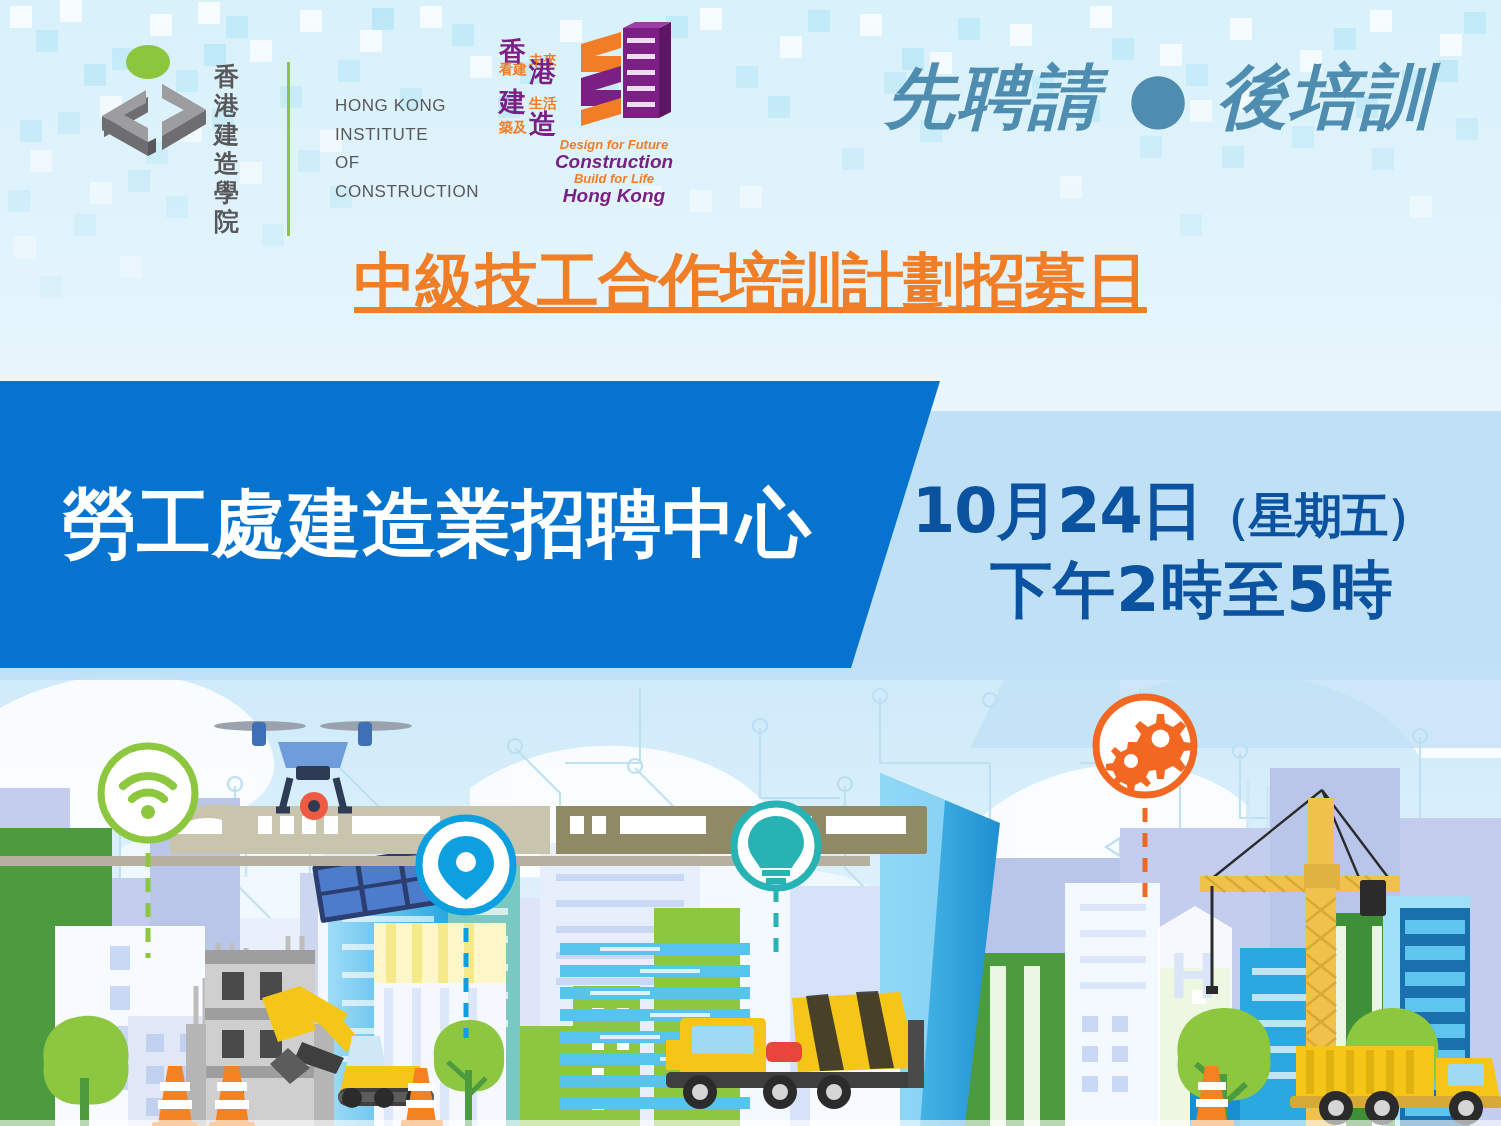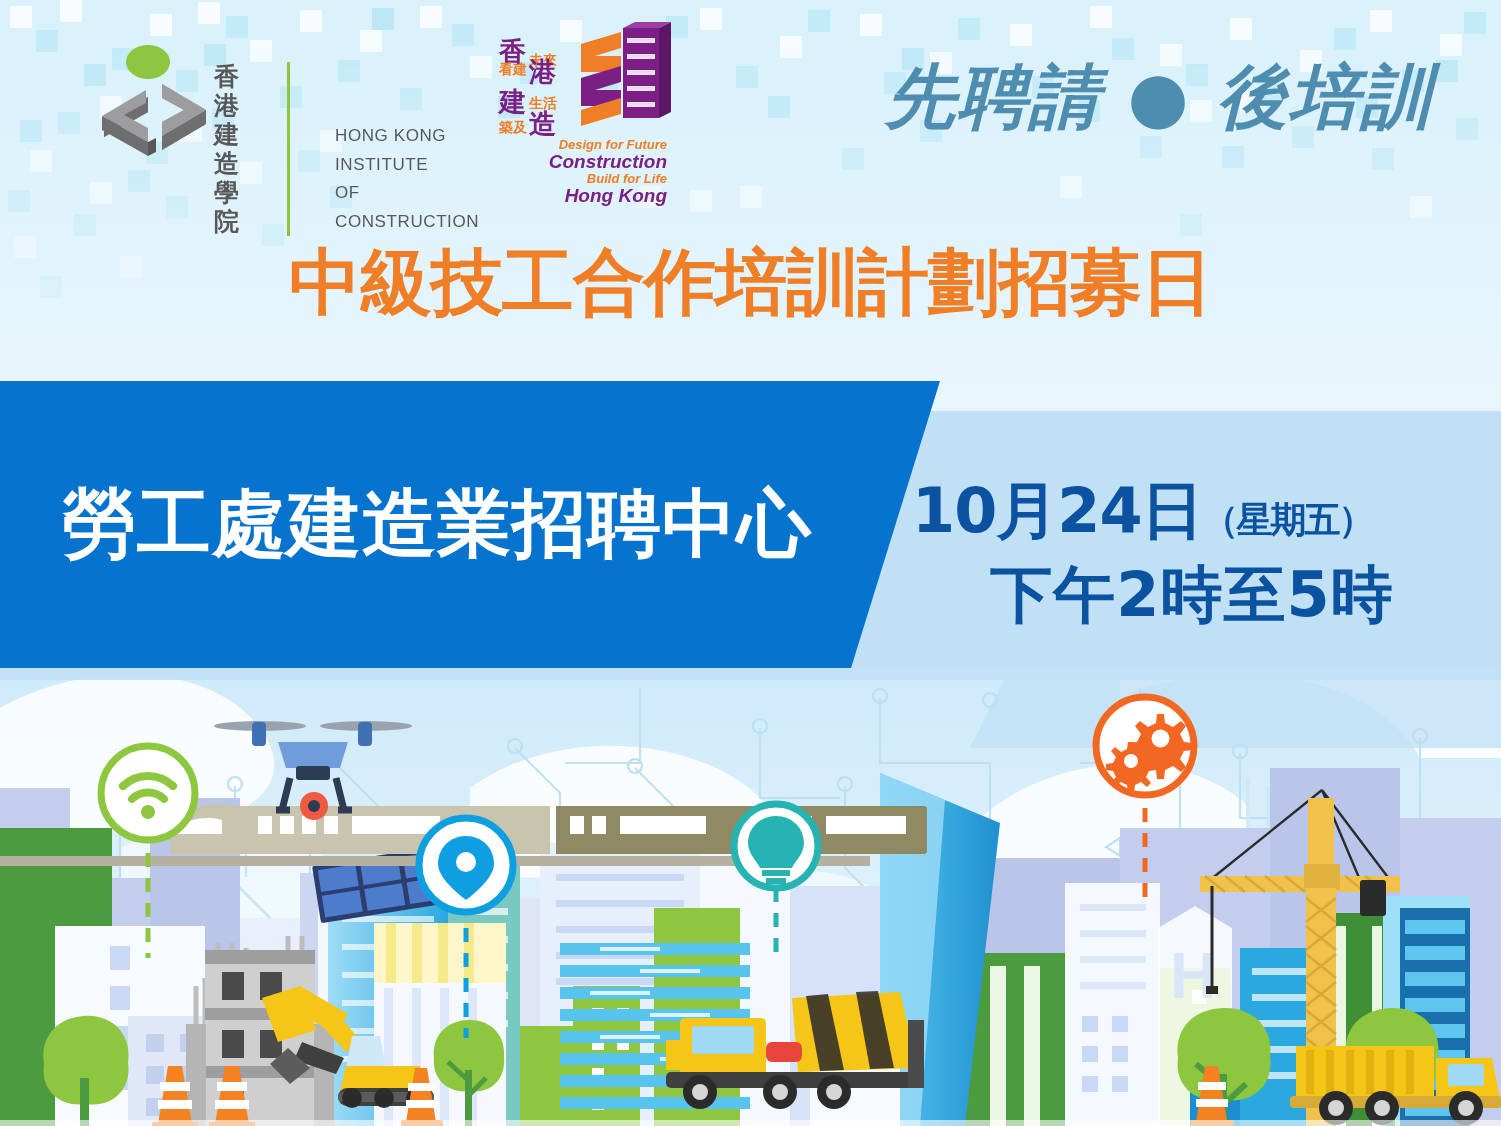--- a/index.html
+++ b/index.html
@@ -17,58 +17,59 @@
 
   
   #mosaic { position:absolute; left:0; top:0; width:1501px; height:380px; }
 
   
   #topbar { position:absolute; left:0; top:0; width:1501px; height:205px; }
 
   
   #hkic-logo { position:absolute; left:86px; top:34px; width:360px; height:160px; }
   #hkic-mark { position:absolute; left:0; top:8px; width:130px; height:132px; }
-  #hkic-text { position:absolute; left:128px; top:28px; display:flex; align-items:flex-end;gap:36px; }
+  #hkic-text { position:absolute; left:128px; top:28px; display:flex; align-items:center;gap:36px; }
   #hkic-zh {
     font-family:"DejaVu Sans", sans-serif;
     font-size:25px; line-height:29px; font-weight:700; color:#58585a;
     letter-spacing:1px;
   }
   #hkic-bar { width:5px; background:#8cc63e; margin:0 9px; align-self:stretch; }
   #hkic-en {
     font-family:"Liberation Sans", sans-serif;
     font-size:17px; line-height:28.5px; color:#58585a; letter-spacing:.6px;
   }
 
   
   #cic-logo { position:absolute; left:497px; top:22px; width:180px; height:172px; }
   #cic-zh-block { position:absolute; left:0; top:16px; width:96px; height:100px; }
   .cic-big { position:absolute; font-family:"DejaVu Sans",sans-serif; font-weight:700; color:#7b1f85; font-size:27px; line-height:27px; }
   .cic-sm  { position:absolute; font-family:"DejaVu Sans",sans-serif; font-weight:700; font-size:14px; line-height:15px; }
-  #cic-tag { position:absolute; left:40px; top:116px; width:130px; text-align:right; }
+  #cic-tag { position:absolute; left:52px; top:116px; width:130px; text-align:center; }
   .tag-o { font-family:"Liberation Sans",sans-serif; font-weight:700; font-style:italic; color:#f07e26; font-size:13px; line-height:14px; }
   .tag-p { font-family:"Liberation Sans",sans-serif; font-weight:700; font-style:italic; color:#7b1f85; font-size:19px; line-height:20px; }
 
   
   #slogan {
     position:absolute; right:68px; top:51px;
     font-family:"DejaVu Sans", sans-serif;
     font-size:70px; font-weight:700; font-style:italic;
     color:#4e8cb0; letter-spacing:2px;
     white-space:nowrap;
   }
 
   
   #main-title {
     position:absolute; left:0; top:228px; width:1501px;
     text-align:center;
     font-family:"DejaVu Sans", sans-serif;
-    font-size:72px; font-weight:700; line-height:108px;
+    font-size:62px; font-weight:700; line-height:108px;
     color:#f07e26; letter-spacing:-1px;
     white-space:nowrap;
+    text-decoration:underline;
   }
 
   
   #light-panel {
     position:absolute; left:0; top:411px; width:1501px; height:385px;
     background:#bfe0f5;
     clip-path:polygon(100% 0, 100% 100%, 0 100%, 50% 0);
   }
 
   
@@ -84,21 +85,21 @@
     color:#ffffff; letter-spacing:1px; white-space:nowrap;
   }
 
   
   #datetime { position:absolute; left:912px; top:474px; width:560px; }
   #date-line {
     font-family:"DejaVu Sans", sans-serif;
     font-size:62px; font-weight:700; line-height:74px;
     color:#0b52a0; white-space:nowrap; letter-spacing:-1px;
   }
-  #date-line .wd { font-size:36px; letter-spacing:-2px; }
+  #date-line .wd { font-size:48px; letter-spacing:-2px; }
   #time-line {
     font-family:"DejaVu Sans", sans-serif;
     font-size:62px; font-weight:700; line-height:76px;
     color:#0b52a0; white-space:nowrap; letter-spacing:1px;text-align:center;
   }
 
   
   #welcome {
     position:absolute; left:636px; top:692px;
     font-family:"DejaVu Sans", sans-serif;

